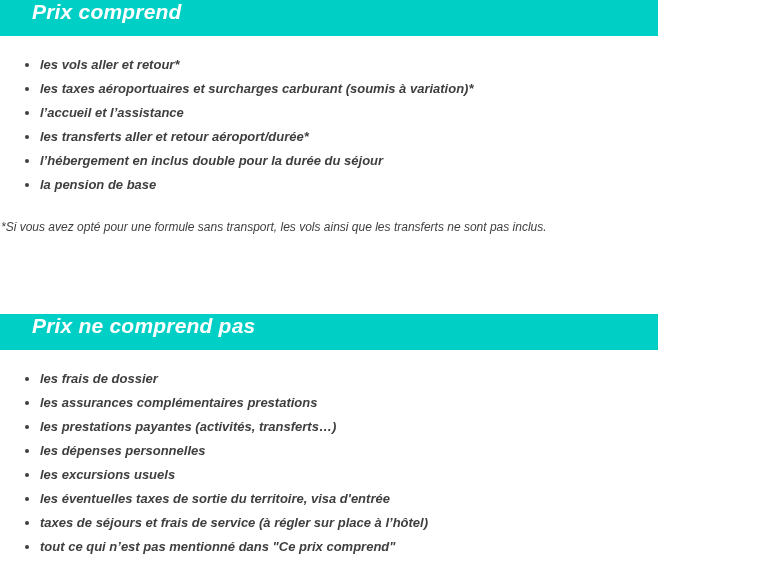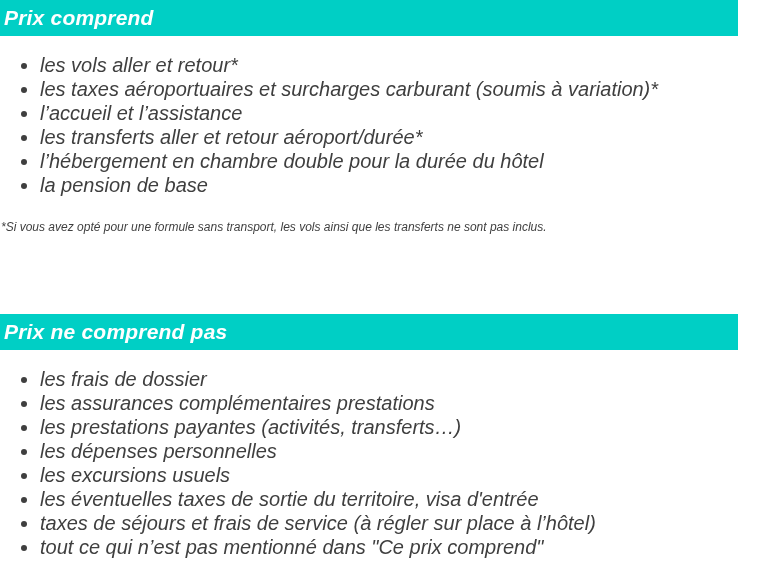--- a/index.html
+++ b/index.html
@@ -12,43 +12,44 @@
     width:758px;
     height:588px;
     background:#ffffff;
     font-family:"Liberation Sans", sans-serif;
     font-style:italic;
     color:var(--text);
     overflow:hidden;
   }
   .band{
     height:36px;
-    width:738px;
+    width:658px;
     background:var(--teal);
     display:flex;
-    align-items:center;
-    padding-left:4px;
+    align-items:flex-start;
+    padding-left:32px;
   }
   .band h2{
     margin:0;
     font-size:21px;
     font-weight:bold;
     font-style:italic;
     color:#ffffff;
     letter-spacing:0.2px;
   }
   ul.items{
     margin:17px 0 0 0;
     padding-left:40px;
     list-style:disc outside;
   }
   ul.items li{
-    font-size:20px;
+    font-size:13px;
     line-height:24px;
     color:var(--text);
+    font-weight:bold;
   }
   .note{
     margin:21px 0 0 1px;
     font-size:12px;
     line-height:18px;
     color:var(--text);
   }
   .section-gap{
     margin-top:78px;
   }
@@ -59,21 +60,21 @@
 <section>
   <div class="band">
     <h2>Prix comprend</h2>
   </div>
   <ul class="items">
 
   <li>les vols aller et retour*</li>
       <li>les taxes aéroportuaires et surcharges carburant (soumis à variation)*</li>
       <li>l’accueil et l’assistance</li>
       <li>les transferts aller et retour aéroport/durée*</li>
-      <li>l’hébergement en chambre double pour la durée du hôtel</li>
+      <li>l’hébergement en inclus double pour la durée du séjour</li>
       <li>la pension de base</li>
     </ul>
   <p class="note">*Si vous avez opté pour une formule sans transport, les vols ainsi que les transferts ne sont pas inclus.</p>
 </section>
 
 <section class="section-gap">
   <div class="band">
     <h2>Prix ne comprend pas</h2>
   </div>
   <ul class="items">

